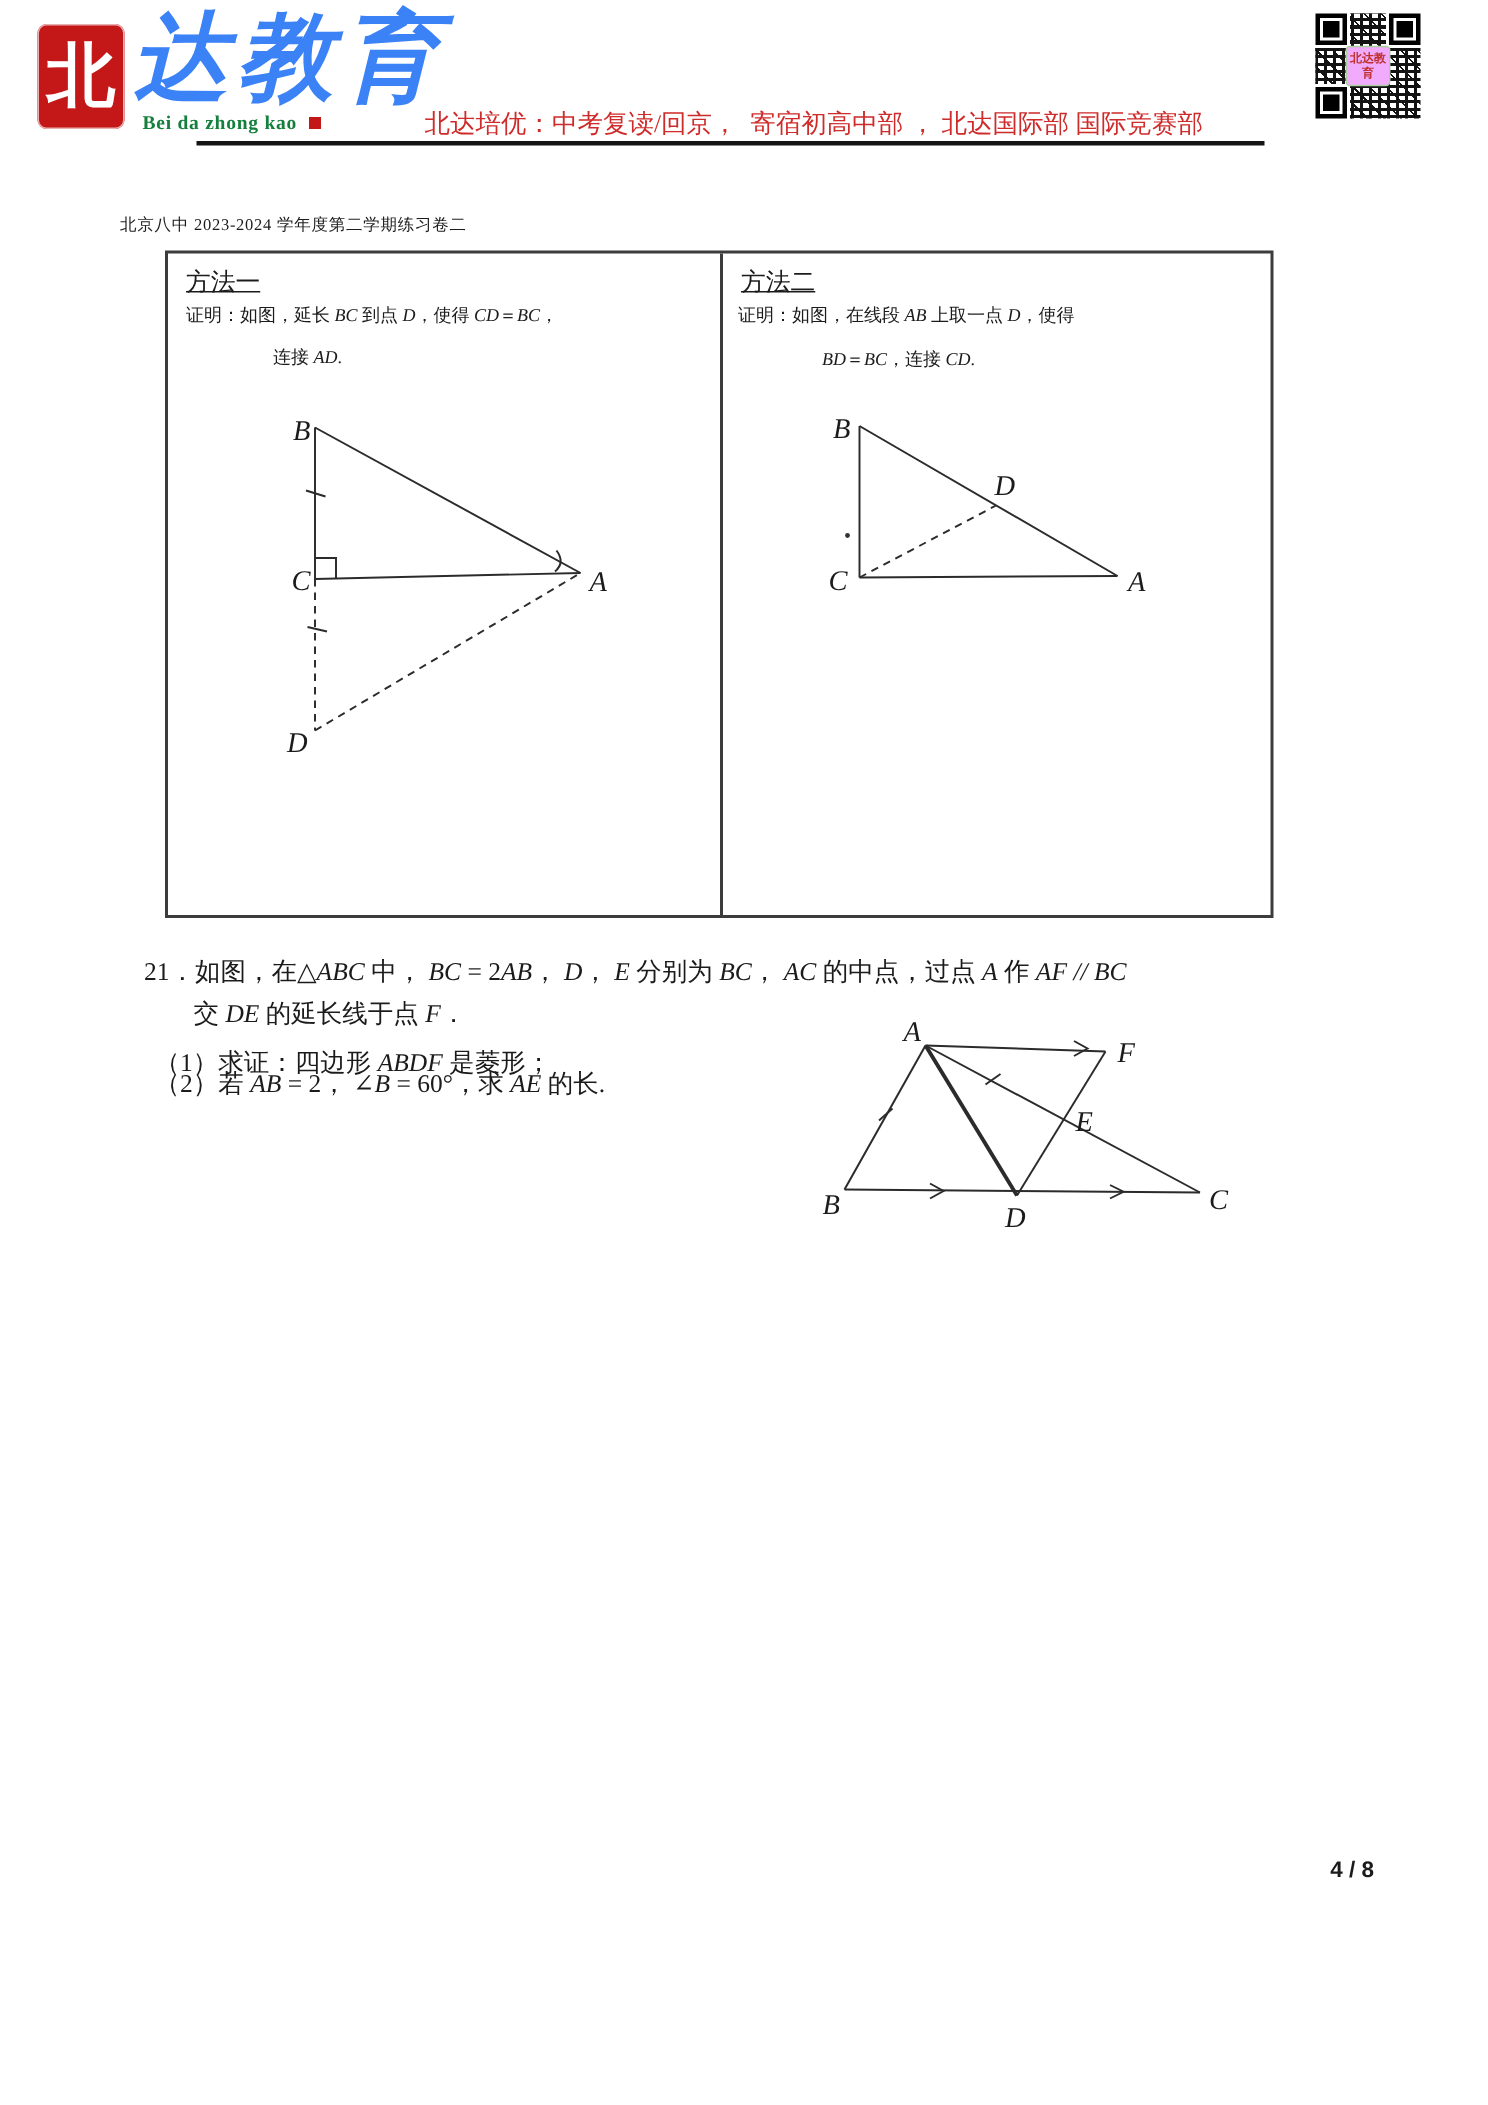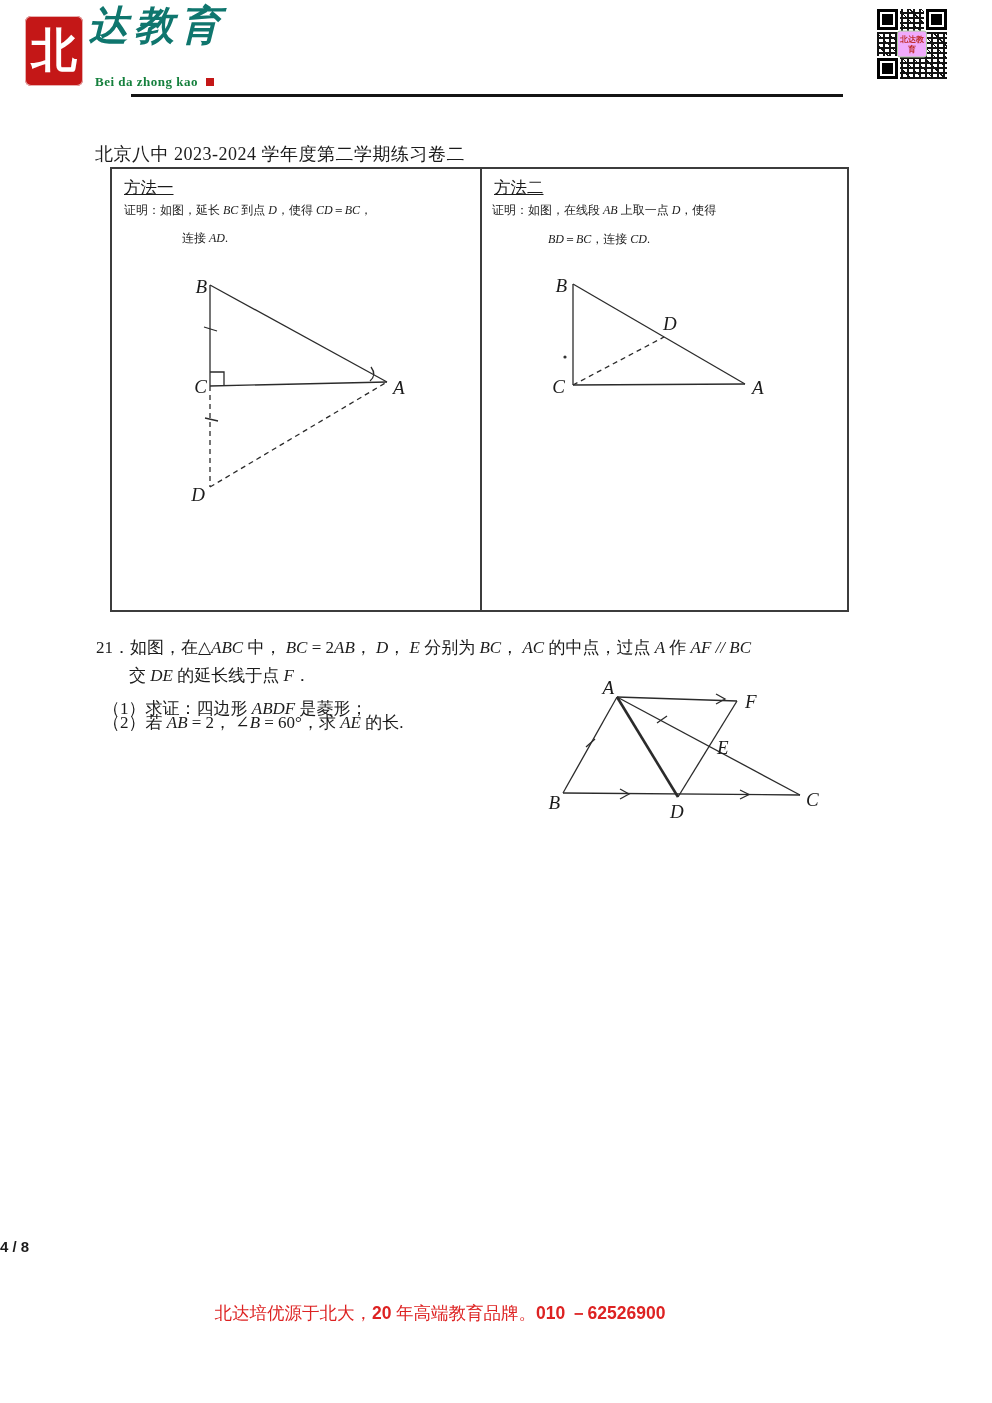--- a/index.html
+++ b/index.html
@@ -5,21 +5,21 @@
   html,body{margin:0;padding:0;background:#888;}
   #page{position:relative;width:992px;height:1403px;background:#ffffff;overflow:hidden;
         font-family:"Liberation Serif","DejaVu Serif",serif;color:#1b1b1b;}
   .abs{position:absolute;}
 
   
   .logo-seal{left:25px;top:16px;width:58px;height:70px;background:#c41717;border-radius:6px;
              display:flex;align-items:center;justify-content:center;
              box-shadow:0 0 0 1px #e8b0b0 inset;}
   .logo-seal span{color:#fff;font-size:46px;font-weight:bold;line-height:1;}
-  .logo-brand{left:88px;top:4px;font-size:40px;font-weight:bold;color:#0f766e;
+  .logo-brand{left:88px;top:4px;font-size:64px;font-weight:bold;color:#3b82f6;
               letter-spacing:6px;line-height:1.1;font-style:italic;}
   .logo-sub{left:95px;top:74px;font-size:13px;font-weight:bold;color:#15803d;letter-spacing:.5px;}
   .logo-sub .sq{display:inline-block;width:8px;height:8px;background:#c41717;margin-left:8px;}
   .tagline{left:283px;top:71px;font-size:17px;color:#cf2b2b;white-space:pre;}
   .header-rule{left:131px;top:94px;width:712px;height:3px;background:#141414;}
 
   
   .qr{left:876px;top:8px;width:72px;height:72px;background:#fff;}
   .qr-noise{position:absolute;inset:1px;opacity:.92;background:
      repeating-linear-gradient(0deg,#000 0 2px,transparent 2px 5px),
@@ -28,49 +28,50 @@
   .qr-finder{position:absolute;width:15px;height:15px;border:3px solid #000;background:#fff;
              box-shadow:0 0 0 2px #fff;}
   .qr-finder::after{content:"";position:absolute;inset:2px;background:#000;}
   .qr-finder.tl{left:1px;top:1px}.qr-finder.tr{right:1px;top:1px}.qr-finder.bl{left:1px;bottom:1px}
   .qr-center{position:absolute;left:50%;top:50%;transform:translate(-50%,-50%);
              width:26px;height:23px;background:#f0abfc;border:1px solid #aaceA0;border-radius:3px;
              color:#c03030;font-size:8px;line-height:10px;text-align:center;font-weight:bold;
              display:flex;align-items:center;justify-content:center;flex-wrap:wrap;padding:1px;}
 
   
-  .exam-title{left:95px;top:142px;font-size:18px;letter-spacing:.5px;}
+  .exam-title{left:80px;top:142px;font-size:11px;letter-spacing:.5px;}
   .methods-table{left:110px;top:167px;width:735px;height:441px;border:2px solid #3c3c3c;background:#fff;}
   .table-divider{position:absolute;left:368px;top:0;bottom:0;width:2px;background:#3c3c3c;}
   .cell-heading{font-size:16.5px;text-decoration:underline;}
   .proof-line{font-size:12px;white-space:pre;}
   .mi{font-style:italic;font-family:"Liberation Serif",serif;}
   .bb{font-weight:bold;font-family:"Liberation Sans","DejaVu Sans",sans-serif;}
 
   .fig line,.fig path,.fig polyline{stroke:#2b2b2b;stroke-width:1.3;fill:none;}
   .fig .dash{stroke-dasharray:5 4;}
   .fig .thick{stroke-width:2.6;}
   .fig text{font-family:"Liberation Serif",serif;font-style:italic;font-size:19px;fill:#1b1b1b;
             stroke:none;}
 
   .q-line{font-size:17px;white-space:pre;}
-  .page-num{left:0;top:1238px;width:916px;text-align:left;font-size:15px;font-weight:bold;
+  .page-num{left:0;top:1238px;width:916px;text-align:right;font-size:15px;font-weight:bold;
             font-family:"Liberation Sans","DejaVu Sans",sans-serif;}
   .footer{left:0;top:1301px;width:880px;text-align:center;font-size:17.5px;color:#d22;}
 </style>
 </head>
 <body>
 
 <div id="page">
 
   <div class="abs logo-seal">
     <span>北</span>
   </div>
   <div class="abs logo-brand">达教育</div>
   <div class="abs logo-sub"><span>Bei da zhong kao</span><span class="sq"></span></div>
+  <div class="abs tagline">北达培优：中考复读/回京，  寄宿初高中部 ， 北达国际部 国际竞赛部</div>
   <div class="abs header-rule"></div>
 
   <div class="abs qr">
     <div class="qr-noise"></div>
     <div class="qr-finder tl"></div>
     <div class="qr-finder tr"></div>
     <div class="qr-finder bl"></div>
     <div class="qr-center">北达教育</div>
   </div>
 
@@ -135,15 +136,14 @@
     <line x1="117" y1="51" x2="127" y2="44"></line>
     <text x="74" y="22" text-anchor="end">A</text>
     <text x="205" y="36">F</text>
     <text x="177" y="82">E</text>
     <text x="20" y="137" text-anchor="end">B</text>
     <text x="130" y="146">D</text>
     <text x="266" y="134">C</text>
   </svg>
 
   <div class="abs page-num">4 / 8</div>
-  <div class="abs footer"><span>北达培优源于北大，</span><span class="bb">20</span><span> 年高端教育品牌。</span><span class="bb">010 －62526900</span></div>
 
 </div>
 
 </body></html>

